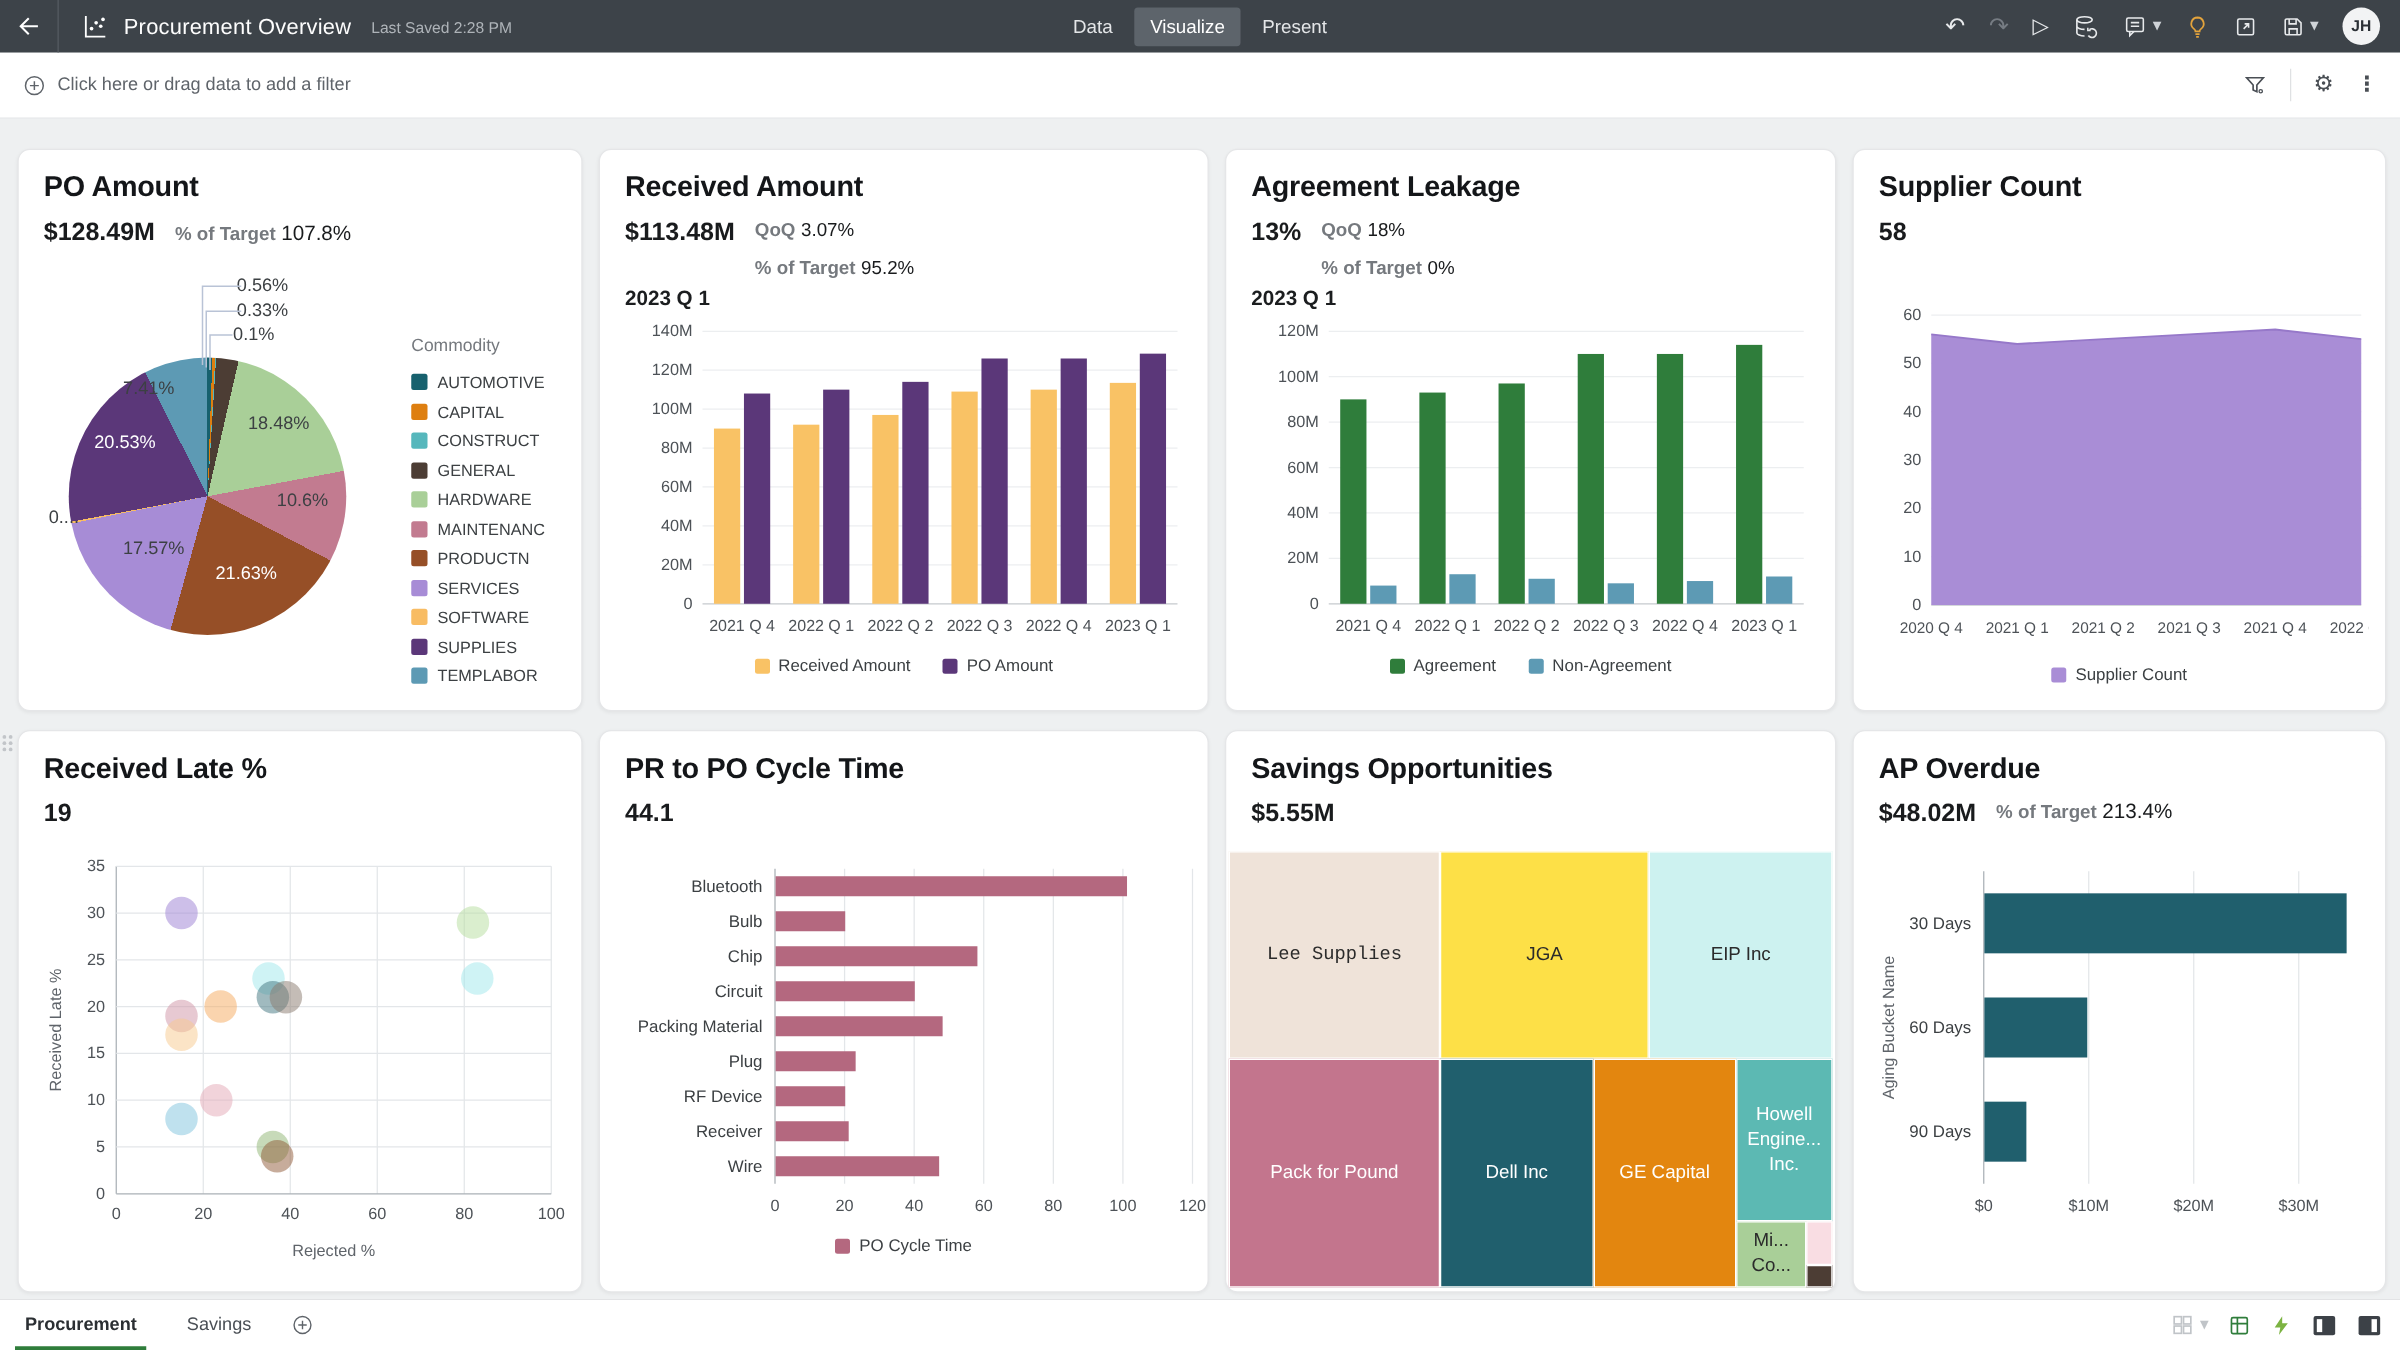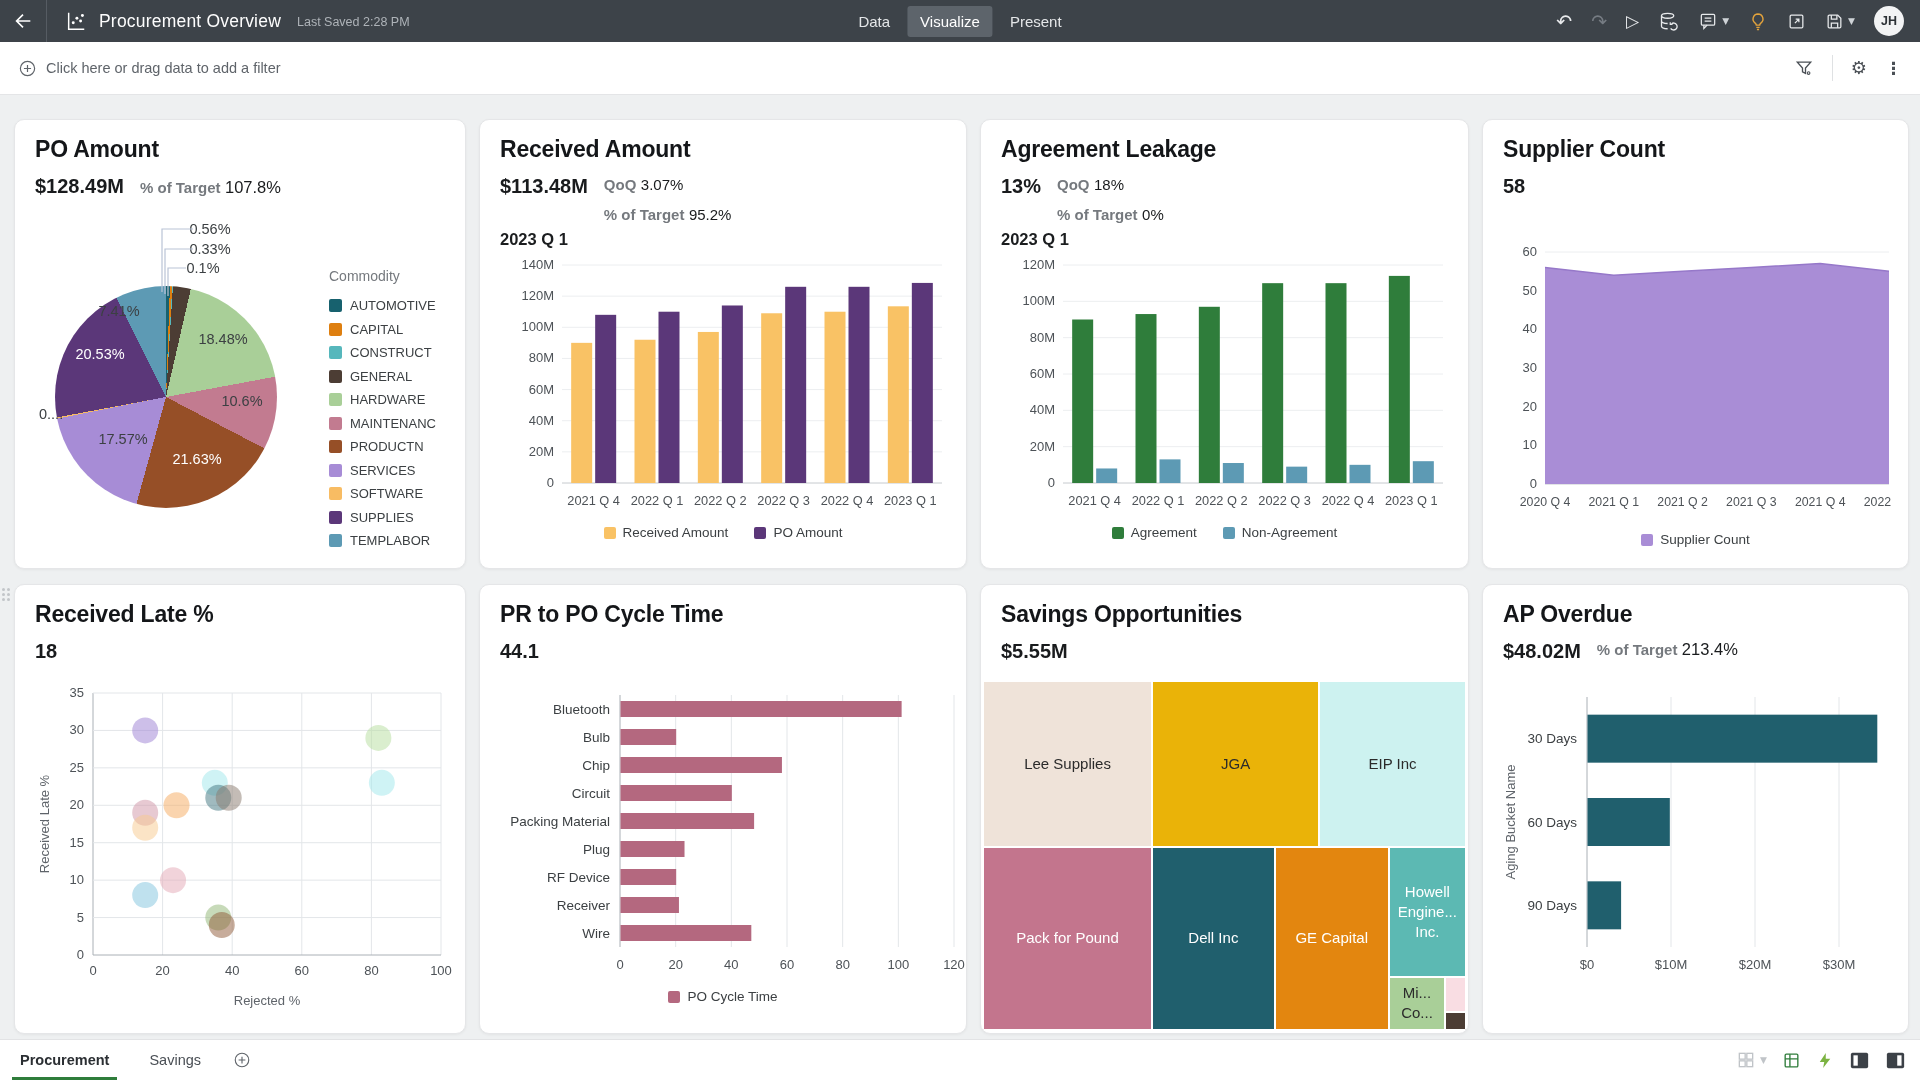--- a/index.html
+++ b/index.html
@@ -386,21 +386,21 @@
         <span class="li">
           <span class="sq" style="background: rgb(169, 141, 214);"></span>
           <span>Supplier Count</span>
         </span>
       </div>
   </div>
 
   <div class="card">
     <div class="card-title">Received Late %</div>
     <div class="metric-row">
-        <span class="metric-value">18</span>
+        <span class="metric-value">19</span>
       </div>
     <svg id="rl-chart" width="420" height="330" style="margin-top:18px">
         <line x1="58" x2="58" y1="12" y2="274" stroke="#aab0b6"></line>
         <text x="58" y="294" font-size="13" fill="#4d5257" text-anchor="middle" font-family="Liberation Sans, sans-serif">0</text>
         <line x1="127.6" x2="127.6" y1="12" y2="274" stroke="#e3e6e9"></line>
         <text x="127.6" y="294" font-size="13" fill="#4d5257" text-anchor="middle" font-family="Liberation Sans, sans-serif">20</text>
         <line x1="197.2" x2="197.2" y1="12" y2="274" stroke="#e3e6e9"></line>
         <text x="197.2" y="294" font-size="13" fill="#4d5257" text-anchor="middle" font-family="Liberation Sans, sans-serif">40</text>
         <line x1="266.8" x2="266.8" y1="12" y2="274" stroke="#e3e6e9"></line>
         <text x="266.8" y="294" font-size="13" fill="#4d5257" text-anchor="middle" font-family="Liberation Sans, sans-serif">60</text>
@@ -488,24 +488,24 @@
         </span>
       </div>
   </div>
 
   <div class="card" style="padding:16px 20px 0 20px">
     <div class="card-title">Savings Opportunities</div>
     <div class="metric-row">
         <span class="metric-value">$5.55M</span>
       </div>
     <div class="treemap" id="so-treemap">
-        <div class="tm-cell" style="left: 0%; top: 0%; width: 35%; height: 47.6%; background: rgb(239, 227, 217); color: rgb(43, 43, 43);">
+        <div class="tm-cell" style="left: 0%; top: 0%; width: 35%; height: 47.6%; background: rgb(239, 227, 217); color: rgb(43, 43, 43); font-family: Liberation Mono, monospace;">
           <span>Lee Supplies</span>
         </div>
-        <div class="tm-cell" style="left: 35%; top: 0%; width: 34.6%; height: 47.6%; background: #eab308; color: rgb(43, 43, 43);">
+        <div class="tm-cell" style="left: 35%; top: 0%; width: 34.6%; height: 47.6%; background: #fde047; color: rgb(43, 43, 43);">
           <span>JGA</span>
         </div>
         <div class="tm-cell" style="left: 69.6%; top: 0%; width: 30.4%; height: 47.6%; background: rgb(205, 242, 240); color: rgb(43, 43, 43);">
           <span>EIP Inc</span>
         </div>
         <div class="tm-cell" style="left: 0%; top: 47.6%; width: 35%; height: 52.4%; background: rgb(195, 117, 141); color: rgb(255, 255, 255);">
           <span>Pack for Pound</span>
         </div>
         <div class="tm-cell" style="left: 35%; top: 47.6%; width: 25.4%; height: 52.4%; background: rgb(32, 95, 109); color: rgb(255, 255, 255);">
           <span>Dell Inc</span>

